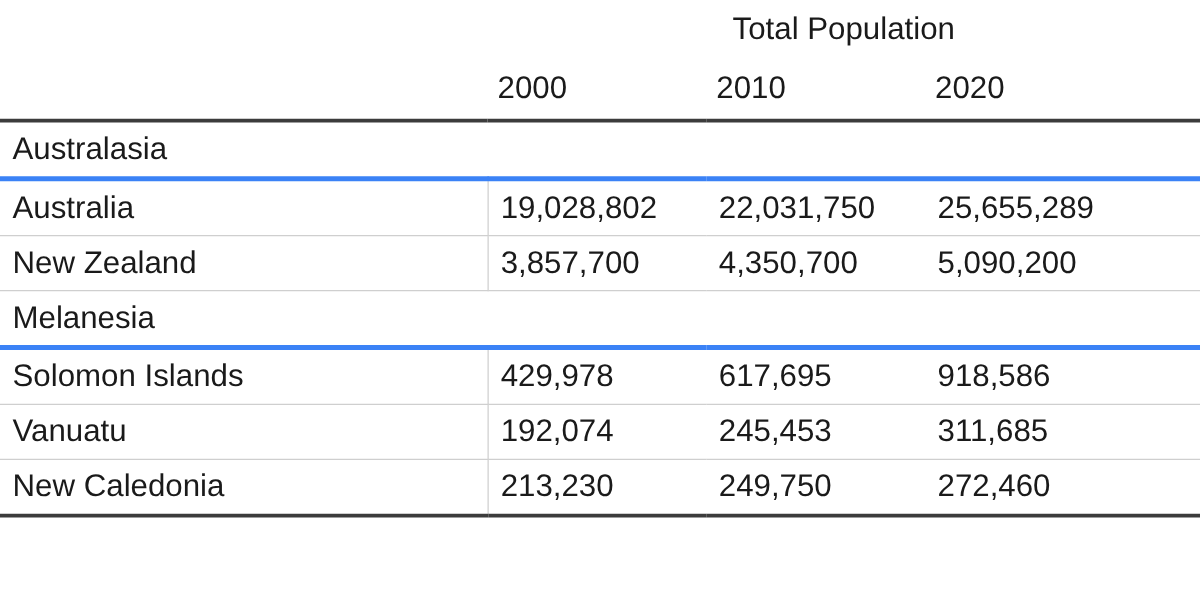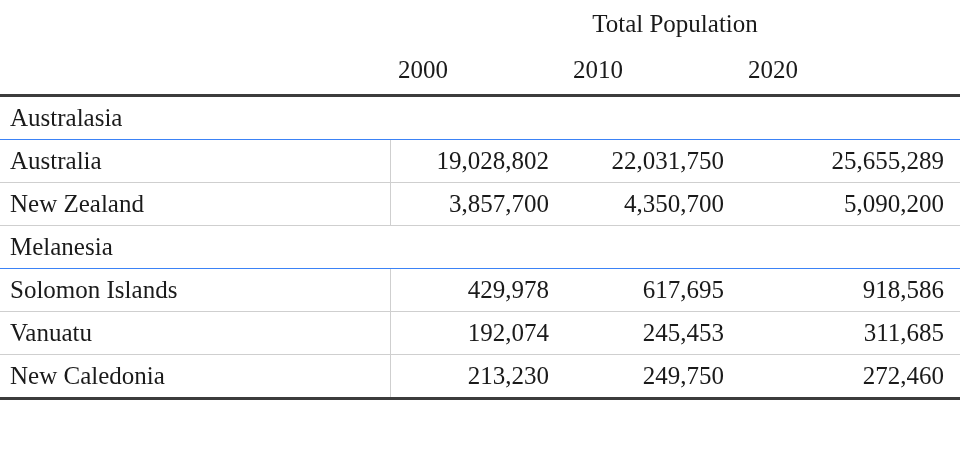--- a/index.html
+++ b/index.html
@@ -16,21 +16,20 @@
   }
   .table-wrap {
     width: 960px;
     box-sizing: border-box;
   }
   table.pop-table {
     width: 960px;
     border-collapse: collapse;
     table-layout: fixed;
     font-size: 25px;
-    font-family: Liberation Serif, serif;
   }
   table.pop-table col.c-name { width: 390px; }
   table.pop-table col.c-2000 { width: 175px; }
   table.pop-table col.c-2010 { width: 175px; }
   table.pop-table col.c-2020 { width: 220px; }
 
   
   tr.spanner-row th {
     padding: 0 0 12px 0;
     font-weight: normal;
@@ -56,42 +55,42 @@
     border-bottom: 3px solid #3c3c3c;
     vertical-align: bottom;
   }
   tr.colhead-row th.blank-head {
     border-bottom: 3px solid #3c3c3c;
     padding-left: 8px;
   }
 
   
   tr.group-row td {
-    border-bottom: 1px solid #3b82f6;
+    border-bottom: 4px solid #3b82f6;
     padding: 7px 8px 7px 10px;
     font-size: 25px;
     text-align: left;
     color: #1a1a1a;
   }
 
   
   tr.data-row td {
     border-bottom: 1px solid #cfcfcf;
     padding: 7px 16px 7px 10px;
     font-size: 25px;
     color: #1a1a1a;
   }
   tr.data-row td.row-label {
     text-align: left;
     padding-left: 10px;
     border-right: 1px solid #cfcfcf;
     margin-left: 28px;
   }
   tr.data-row td.num {
-    text-align: right;
+    text-align: left;
   }
   tr.group-row td.group-label {
     border-right: none;
   }
   tr.last-row td {
     border-bottom: 3px solid #3c3c3c;
   }
 </style>
 </head>
 <body>

